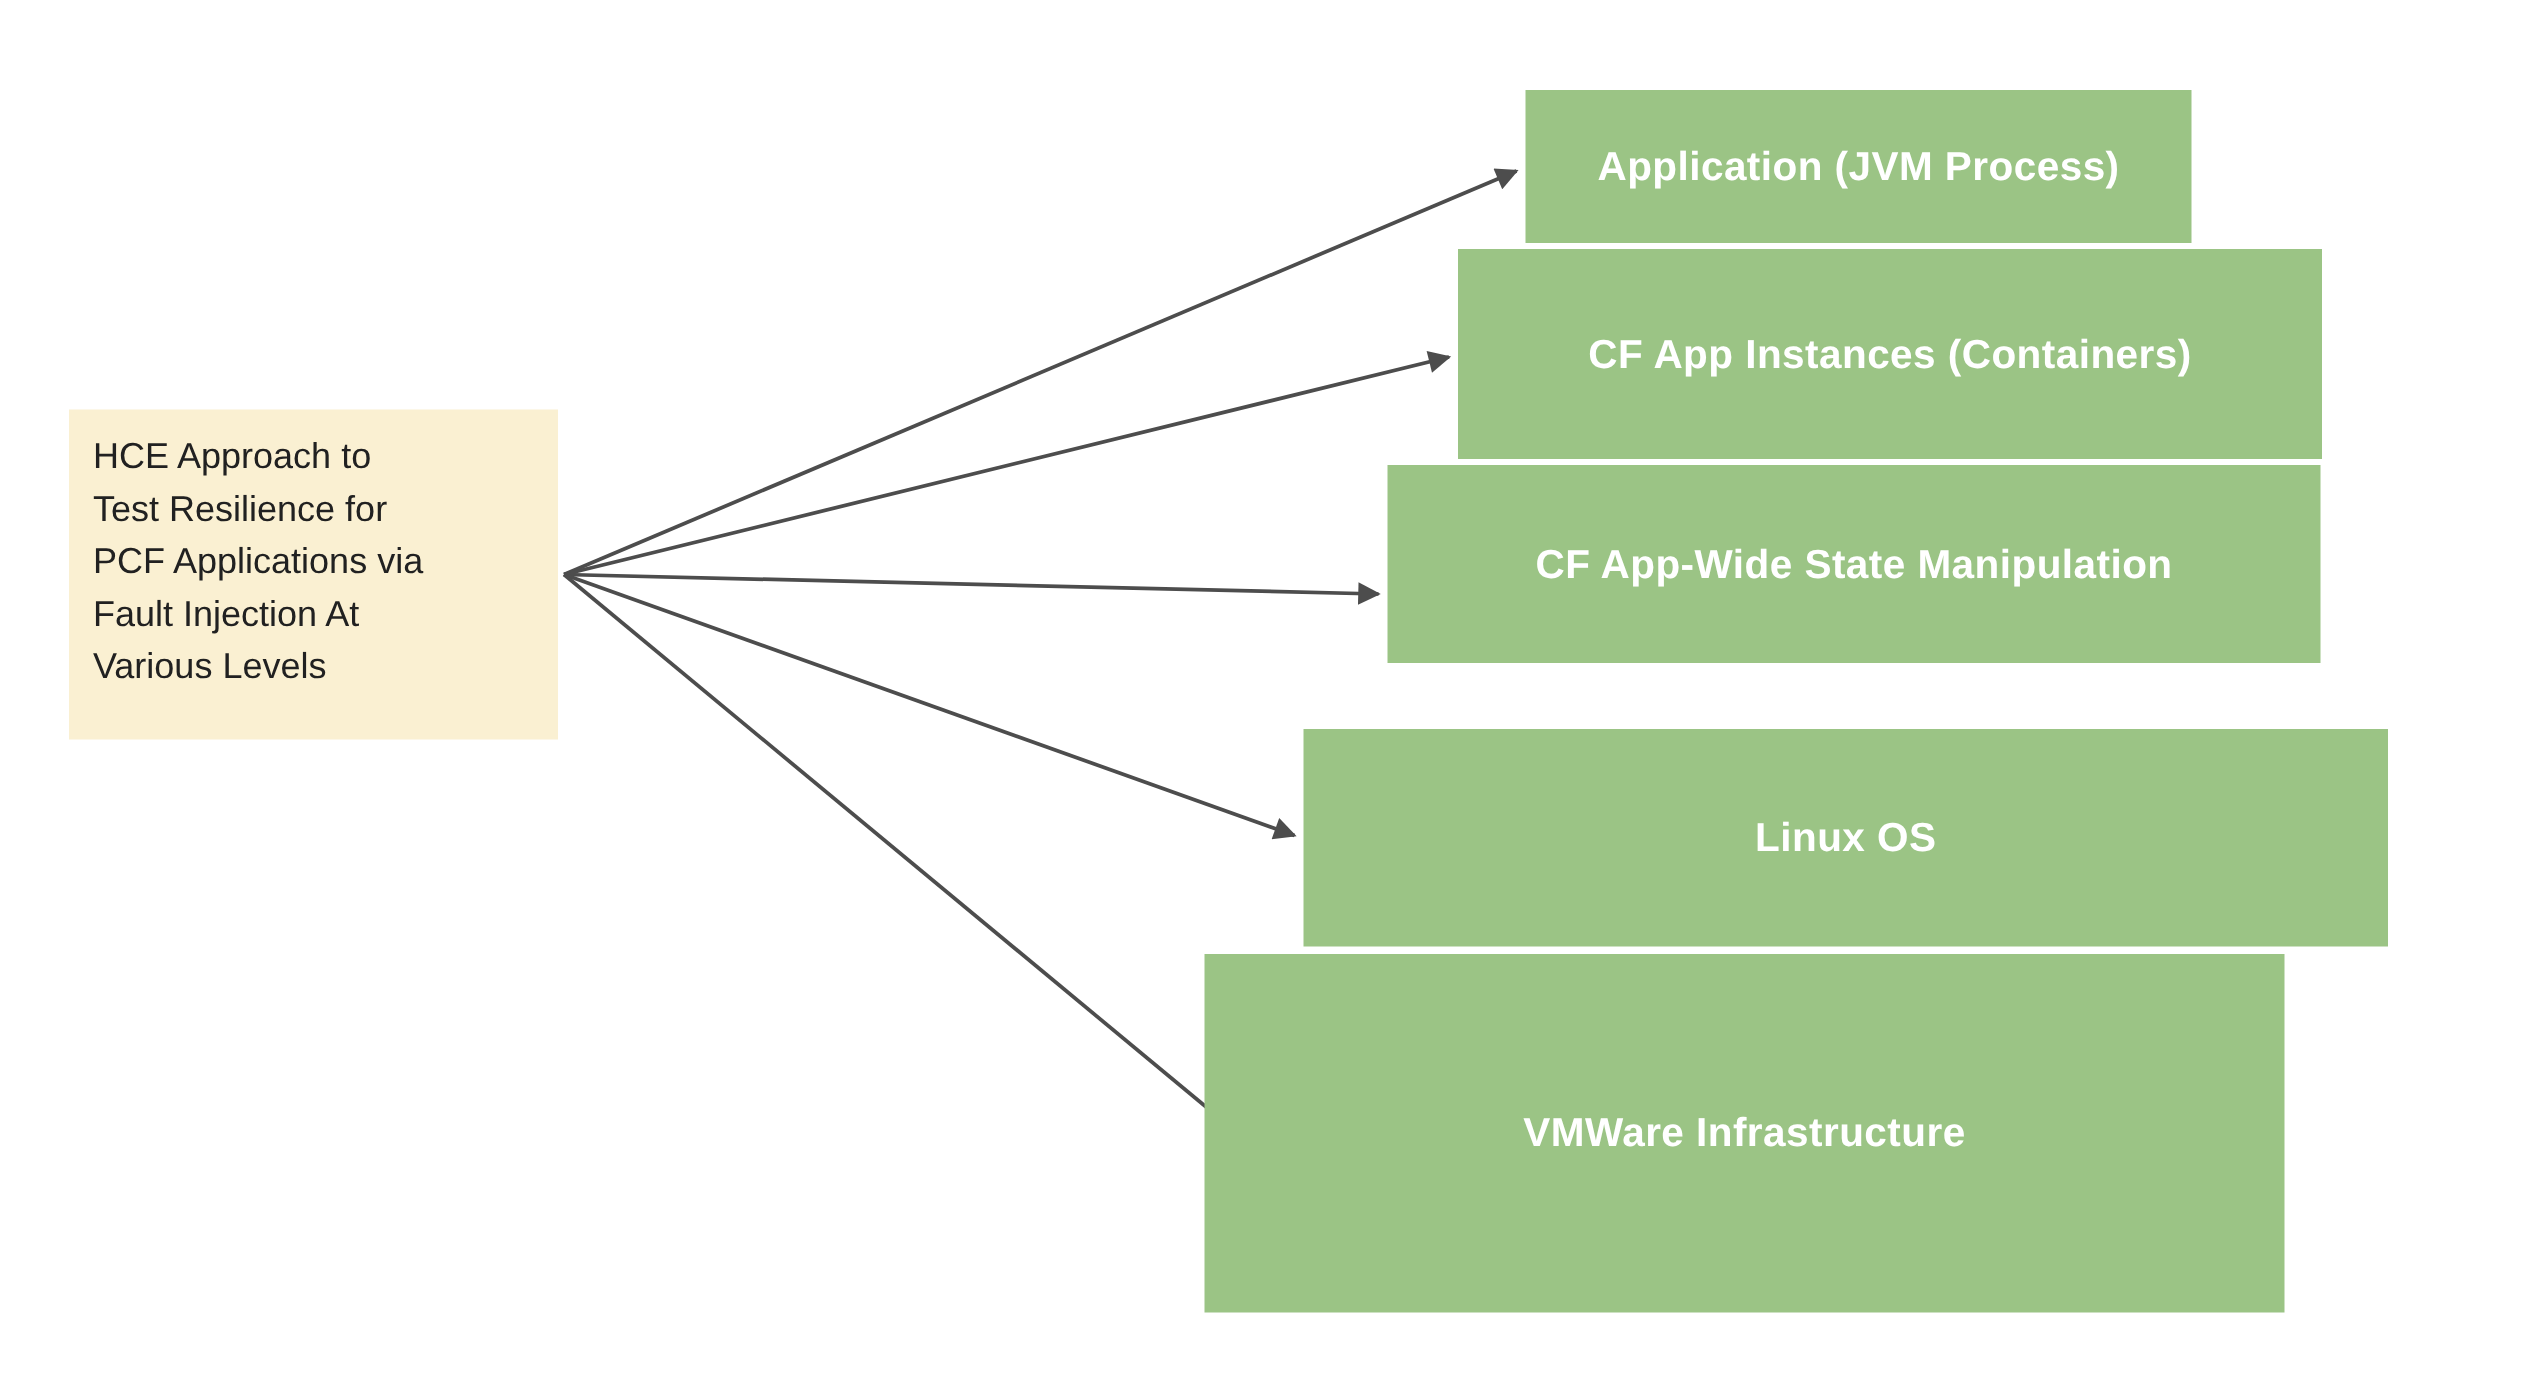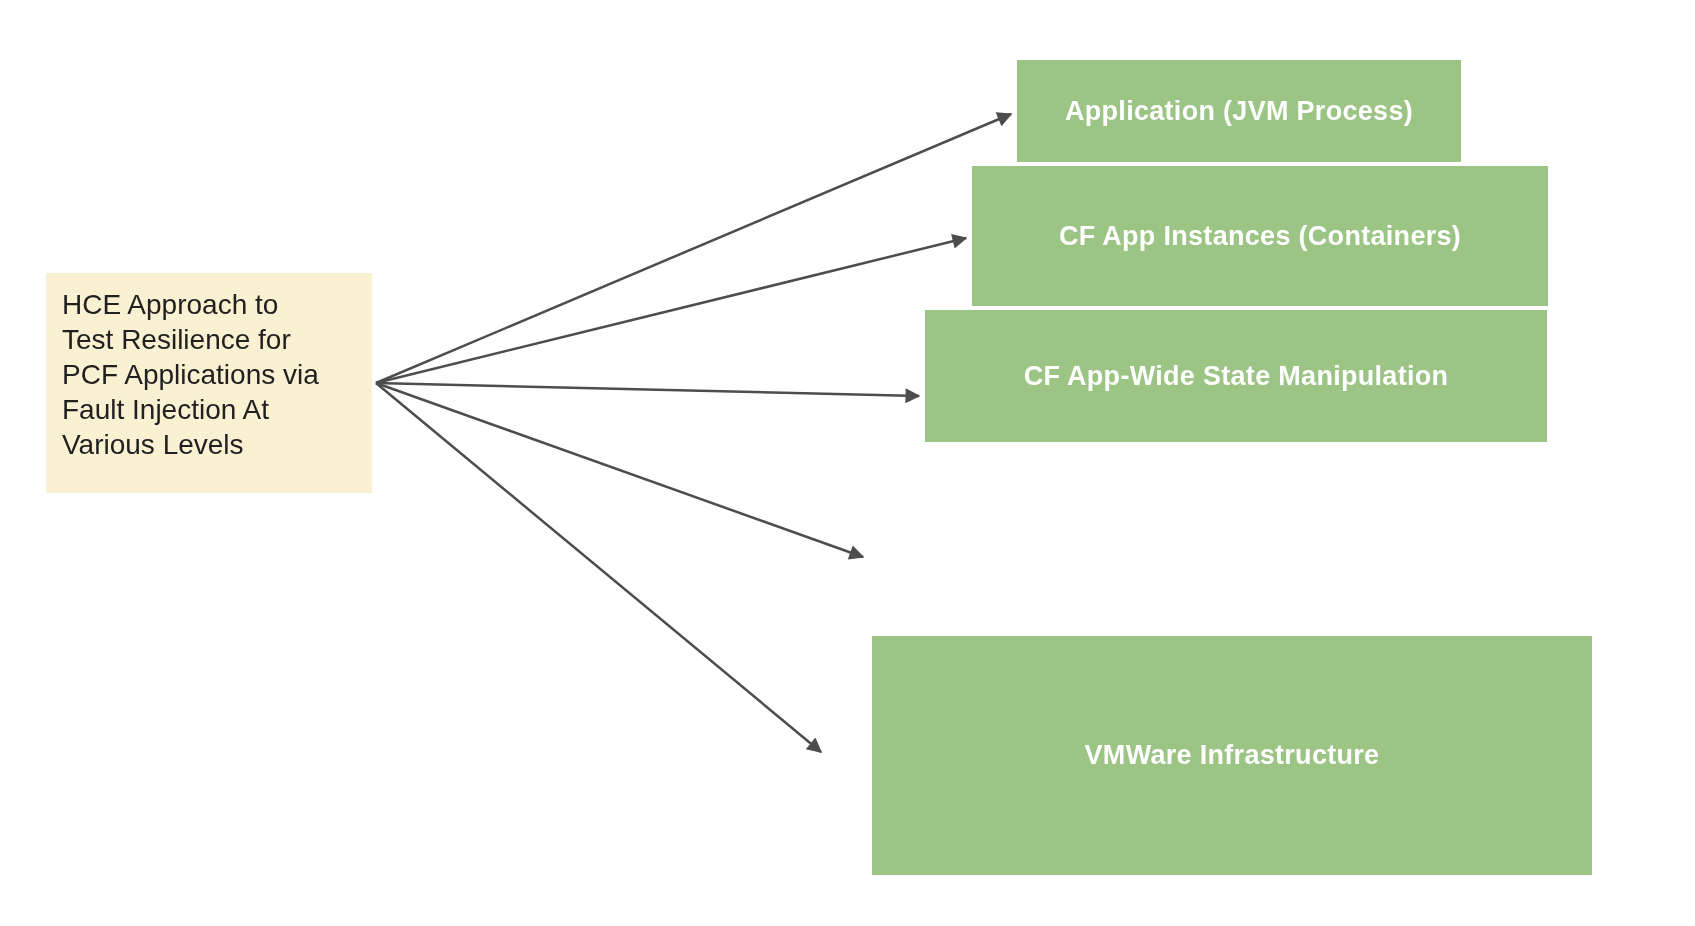--- a/index.html
+++ b/index.html
@@ -33,21 +33,21 @@
     left: 46px;
     top: 273px;
     width: 326px;
     height: 220px;
     background: #FAF0D2;
     box-sizing: border-box;
     padding: 14px 10px 10px 16px;
   }
   .source-note .note-text {
     color: #212121;
-    font-size: 28px;
+    font-size: 24px;
     line-height: 35px;
     white-space: pre-line;
   }
   .level {
     position: absolute;
     background: #9BC485;
     display: flex;
     align-items: center;
     justify-content: center;
     text-align: left;
@@ -55,21 +55,21 @@
   .level .level-label {
     color: #ffffff;
     font-weight: bold;
     font-size: 27px;
     letter-spacing: 0.3px;
   }
   .level-1 { left: 1017px; top:  60px; width: 444px; height: 102px; }
   .level-2 { left:  972px; top: 166px; width: 576px; height: 140px; }
   .level-3 { left:  925px; top: 310px; width: 622px; height: 132px; }
   .level-4 { left:  869px; top: 486px; width: 723px; height: 145px; }
-  .level-5 { left:  872px; top: 636px; width: 720px; height: 239px; }
+  .level-5 { left:  803px; top: 636px; width: 720px; height: 239px; }
 </style>
 </head>
 <body>
 
 <div class="canvas">
 
   <svg class="arrow-layer" viewBox="0 0 1695 926" xmlns="http://www.w3.org/2000/svg">
     <defs>
       <marker id="ah" viewBox="0 0 10 10" refX="9" refY="5" markerWidth="7.5" markerHeight="6" orient="auto-start-reverse">
         <path d="M 0 0 L 10 5 L 0 10 z" fill="#4D4D4D"></path>
@@ -95,18 +95,21 @@
   </div>
 
   <div class="level level-2">
     <span class="level-label">CF App Instances (Containers)</span>
   </div>
 
   <div class="level level-3">
     <span class="level-label">CF App-Wide State Manipulation</span>
   </div>
 
+  <div class="level level-4">
+    <span class="level-label">Linux OS</span>
+  </div>
 
   <div class="level level-5">
     <span class="level-label">VMWare Infrastructure</span>
   </div>
 
 </div>
 
 </body></html>

